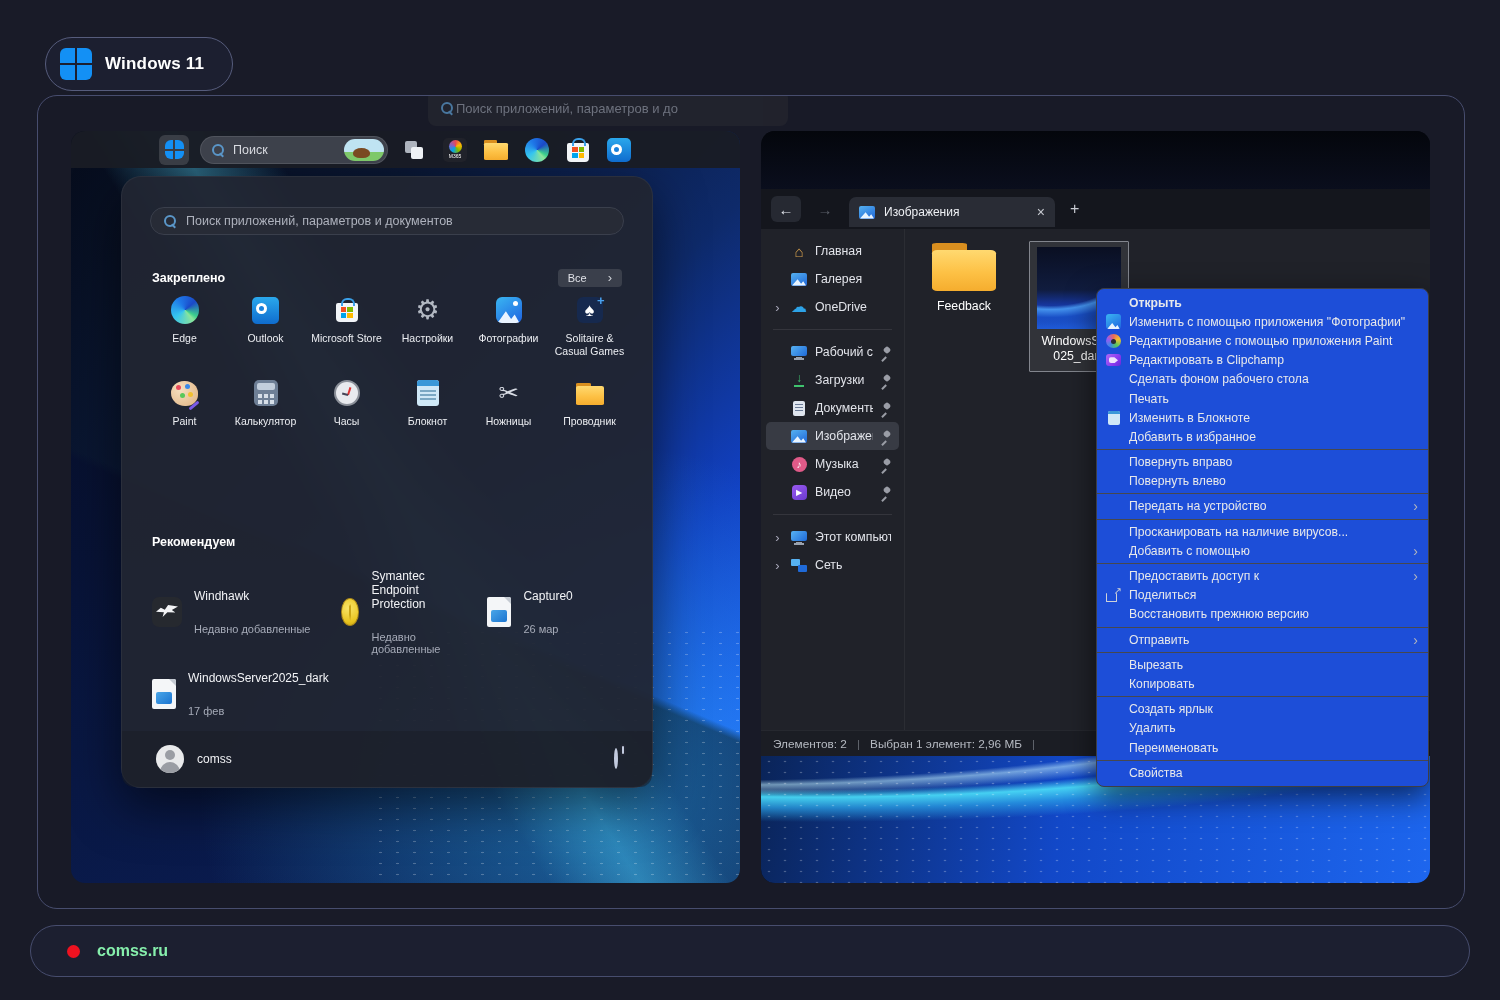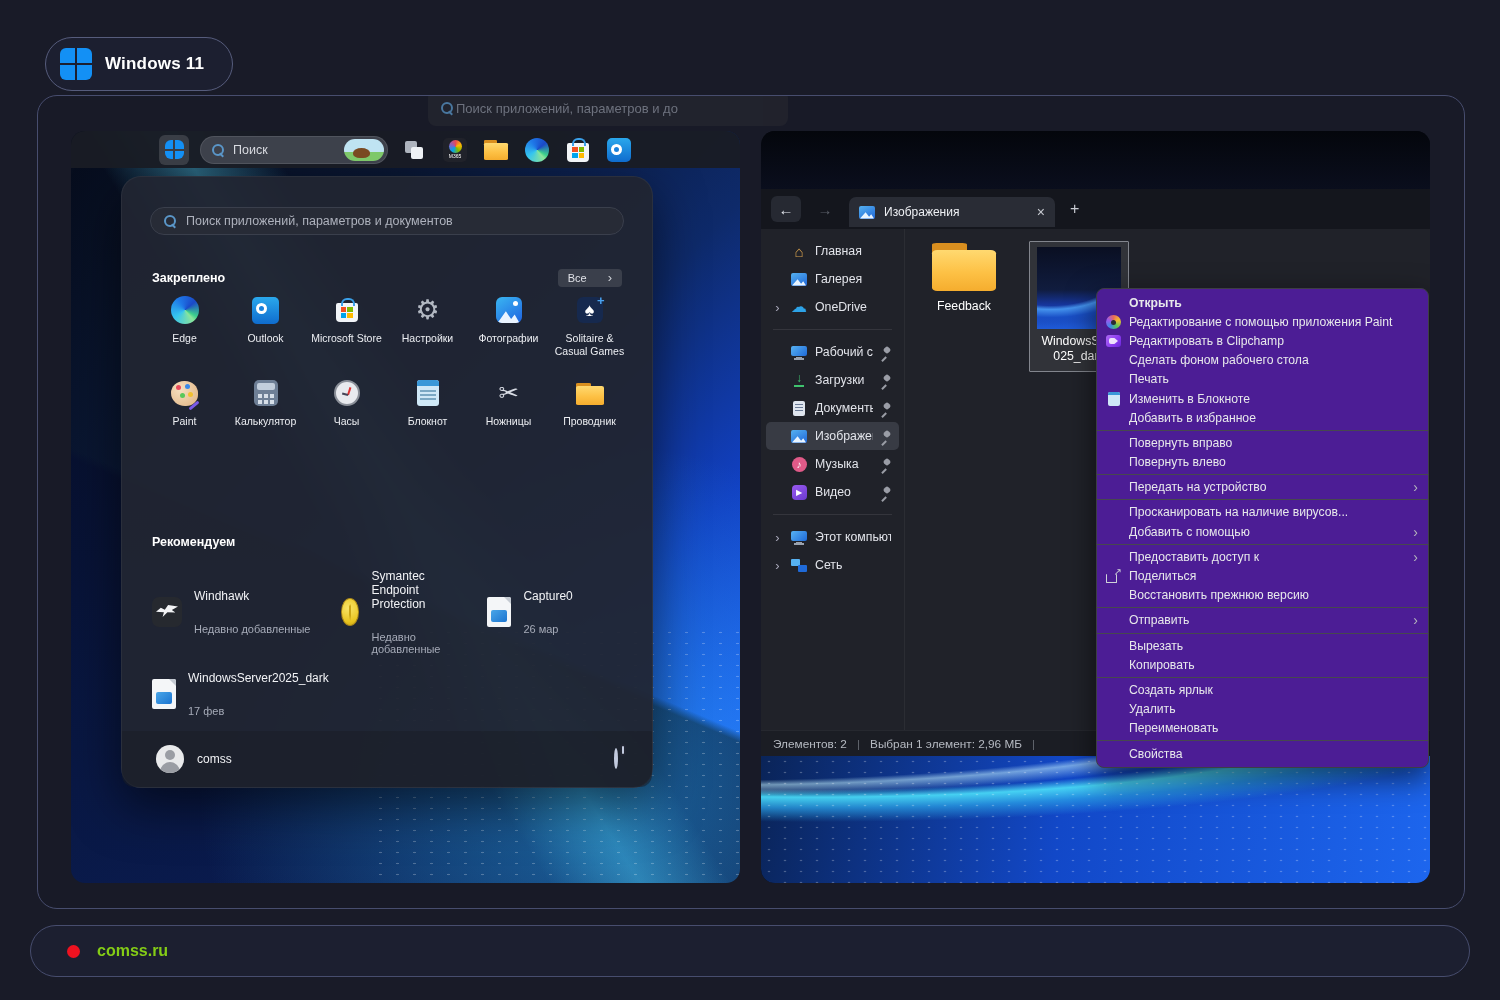--- a/index.html
+++ b/index.html
@@ -192,21 +192,21 @@
   .tile-sel{width:94px;border:1px solid #82858d;background:rgba(255,255,255,.08);padding:5px 2px 6px;border-radius:1px;gap:5px}
   .thumb{width:84px;height:82px;background:linear-gradient(180deg,#0a0f22 0%,#101c3e 52%,#16359a 70%,#1e5ad8 100%);position:relative;overflow:hidden}
   .thumb::after{content:"";position:absolute;left:-10%;bottom:-34%;width:130%;height:80%;
       background:radial-gradient(120% 100% at 20% -30%, transparent 52%, rgba(70,150,240,.95) 58%, rgba(25,80,200,.9) 70%, transparent 82%)}
 
   .statusbar{position:absolute;left:0;bottom:0;width:100%;height:26px;background:#1b1d24;border-top:1px solid rgba(255,255,255,.05);
        display:flex;align-items:center;gap:10px;padding:0 12px;box-sizing:border-box;font-size:11.8px;color:#b6bac2}
   .statusbar .sep{color:#62666e}
 
   
-  .ctx{position:absolute;left:335px;top:157px;width:333px;background:#4c1d95;border:1px solid #3d3e44;border-radius:8px;
+  .ctx{position:absolute;left:335px;top:157px;width:333px;background:#1d4ed8;border:1px solid #3d3e44;border-radius:8px;
        box-shadow:0 10px 30px rgba(0,0,0,.6);padding:4px 0;box-sizing:border-box;z-index:9}
   .mi{height:19.2px;display:flex;align-items:center;padding:0 10px 0 8px;font-size:12.2px;color:#e7e8eb;white-space:nowrap}
   .mi .mi-ico{width:17px;height:16px;margin-right:7px;flex:0 0 auto;display:flex;align-items:center;justify-content:center}
   .mi.bold{font-weight:bold}
   .mi .m-arrow{margin-left:auto;color:#b4b6bc;font-size:14px}
   .ctx .divider{height:1px;background:#47484e;margin:2.5px 0}
   .mni-photos{position:relative;width:15px;height:15px;border-radius:3px;background:linear-gradient(145deg,#3ab6f2,#1f63e0);overflow:hidden}
   .mni-photos::after{content:"";position:absolute;left:1px;bottom:0;width:13px;height:7px;background:#eaf4ff;
        clip-path:polygon(0 100%,40% 10%,65% 70%,80% 38%,100% 100%)}
   .mni-paint{position:relative;width:15px;height:14px;border-radius:50%;background:conic-gradient(#e86a5a,#f2c030,#58c85a,#3a8ae8,#9a5af0,#e86a5a)}
@@ -217,21 +217,21 @@
   .mni-note{position:relative;width:12px;height:14px;border-radius:2px;background:#cfe8f7;overflow:hidden}
   .mni-note::before{content:"";position:absolute;left:0;top:0;width:100%;height:3.5px;background:#3a98d8}
   .ic-share{position:relative;width:15px;height:14px}
   .ic-share::before{content:"";position:absolute;left:0;bottom:0;width:9px;height:8px;border:1.4px solid #cfd2d8;border-top:none;border-radius:1px}
   .ic-share::after{content:"↗";position:absolute;right:-1px;top:-3px;font-size:10px;color:#cfd2d8}
 
   
   .site-pill{position:absolute;left:30px;top:925px;width:1440px;height:52px;border:1.5px solid #474d6e;border-radius:26px;
        background:#1c1f30;display:flex;align-items:center;gap:17px;padding:0 36px;box-sizing:border-box}
   .red-dot{width:13px;height:13px;border-radius:50%;background:#ee1220}
-  .site-name{font-size:16px;font-weight:bold;color:#84cc16}
+  .site-name{font-size:16px;font-weight:bold;color:#86efac}
 </style>
 </head>
 <body>
 
 <div class="badge">
   <span class="winlogo">
       <span></span>
       <span></span>
       <span></span>
       <span></span>
@@ -560,20 +560,26 @@
       </div>
     </div>
 
     <div class="ctx">
       <div class="mi bold">
           <span class="mi-ico"></span>
           <span>Открыть</span>
         </div>
       <div class="mi">
           <span class="mi-ico">
+            <span class="mni-photos"></span>
+          </span>
+          <span>Изменить с помощью приложения "Фотографии"</span>
+        </div>
+      <div class="mi">
+          <span class="mi-ico">
             <span class="mni-paint"></span>
           </span>
           <span>Редактирование с помощью приложения Paint</span>
         </div>
       <div class="mi">
           <span class="mi-ico">
             <span class="mni-clip"></span>
           </span>
           <span>Редактировать в Clipchamp</span>
         </div>

